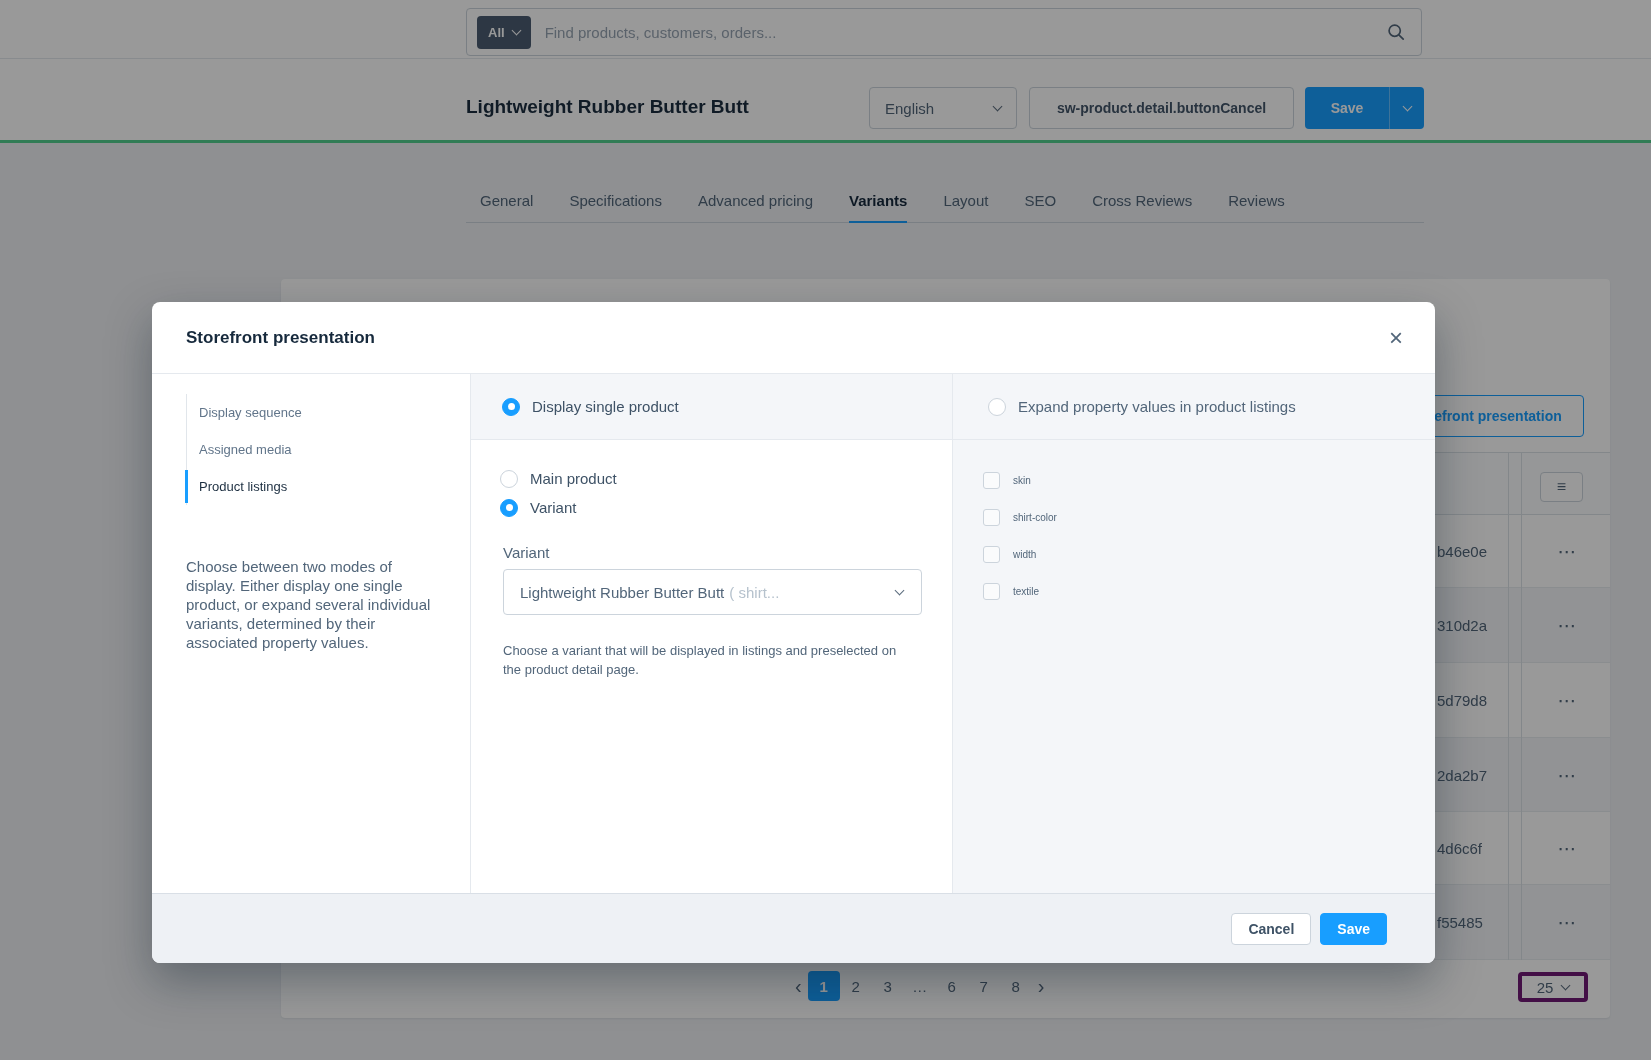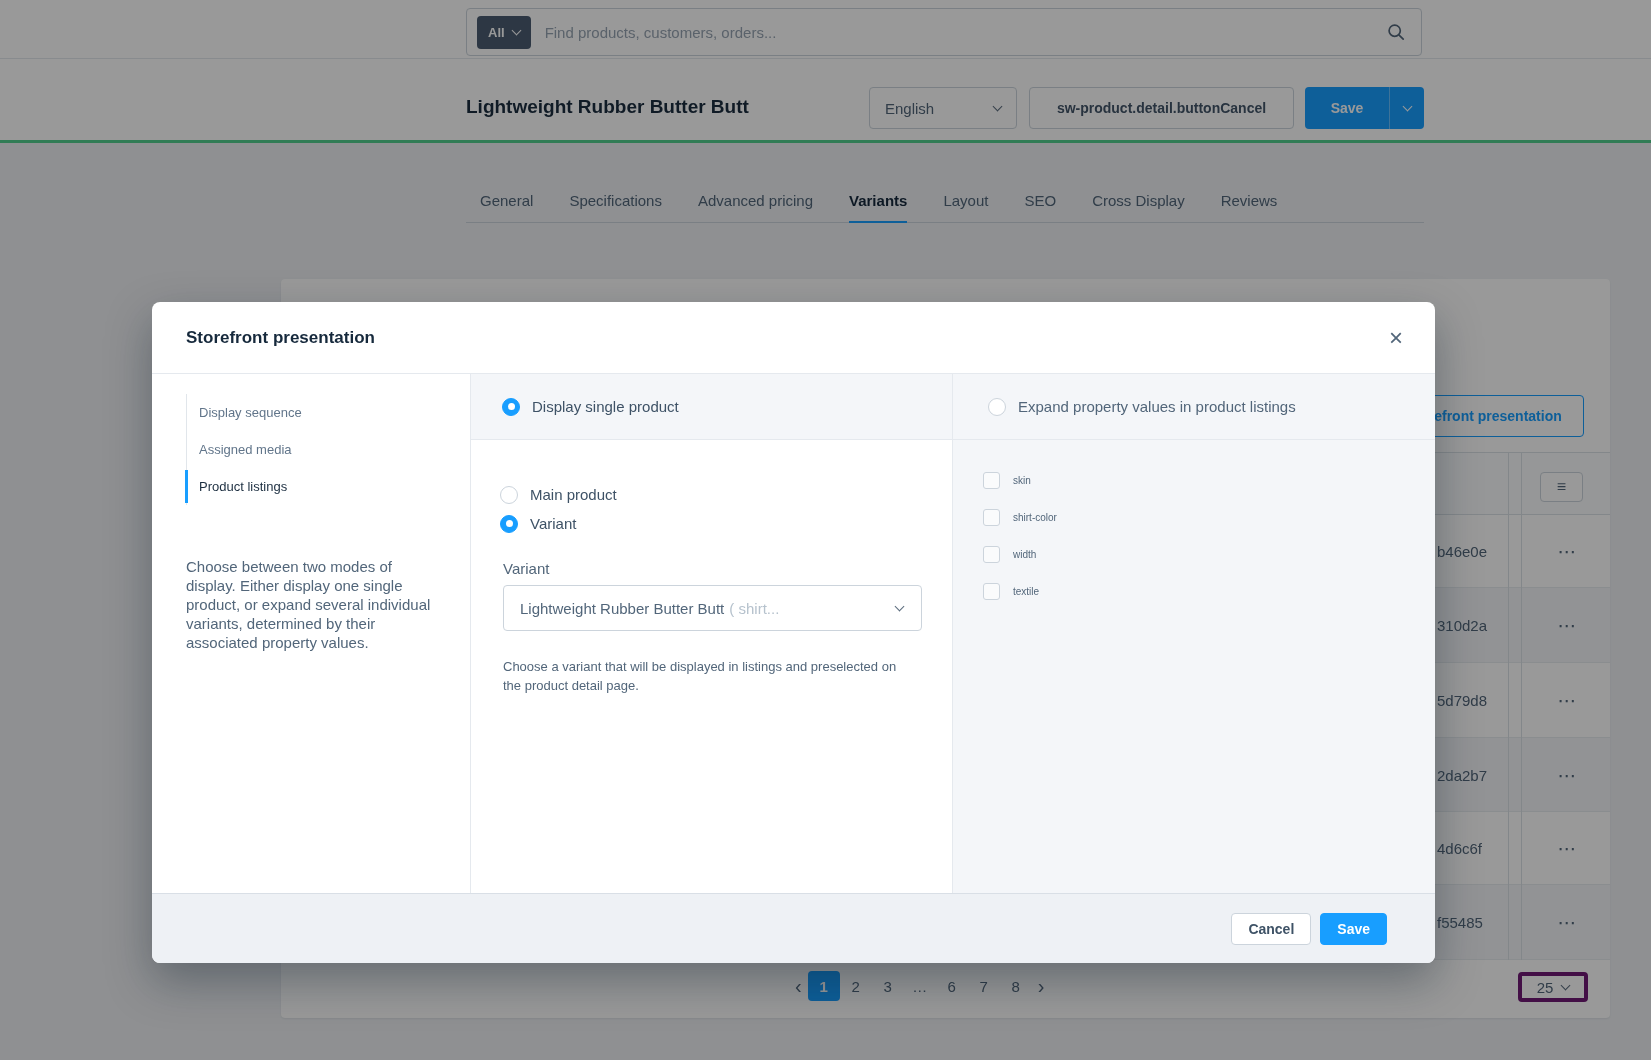--- a/index.html
+++ b/index.html
@@ -65,21 +65,21 @@
   .m-nav li.active{color:#1c2e40;font-weight:500;}
   .m-nav li.active::before{content:"";position:absolute;left:-2px;top:2px;bottom:2px;width:3px;background:var(--primary);}
   .m-desc{position:absolute;left:34px;top:183px;width:248px;font-size:15px;line-height:19px;color:#52667a;}
   .m-col2{width:482px;border-right:1px solid #e5e9ee;}
   .m-col3{flex:1;background:#f4f6f9;border-radius:0;}
   .m-band{height:66px;background:#f4f6f9;border-bottom:1px solid #e5e9ee;display:flex;align-items:center;padding-left:31px;gap:12px;font-size:15px;color:#3e5266;}
   .m-col3 .m-band{background:transparent;padding-left:35px;color:#52667a;}
   .radio{width:18px;height:18px;border-radius:50%;border:1px solid #ccd4dc;background:#fff;display:inline-flex;align-items:center;justify-content:center;flex:none;cursor:pointer;}
   .radio.checked{background:var(--primary);border-color:var(--primary);}
   .radio-dot{width:7px;height:7px;background:#fff;border-radius:50%;}
-  .opt-list{list-style:none;margin-top:40px;}
+  .opt-list{list-style:none;margin-top:24px;}
   .opt-row{display:flex;align-items:center;gap:12px;margin-left:29px;height:29px;font-size:15px;color:#3e5266;}
   .field-label{margin:22px 0 8px 32px;font-size:15px;color:#52667a;}
   .select-box{margin-left:32px;width:419px;height:46px;border:1px solid #ccd4dc;border-radius:4px;display:flex;align-items:center;padding:0 18px 0 16px;font-size:15px;cursor:pointer;background:#fff;}
   .select-value{color:#52667a;}
   .select-suffix{color:#b6c2cd;margin-left:5px;}
   .select-box .chev{margin-left:auto;}
   .help-text{margin:26px 0 0 32px;width:408px;font-size:13px;line-height:19px;color:#52667a;}
   .chk-list{list-style:none;margin-top:22px;}
   .chk-row{display:flex;align-items:center;gap:13px;margin-left:30px;height:37px;font-size:10px;color:#52667a;}
   .checkbox{width:17px;height:17px;border:1px solid #ccd4dc;border-radius:3px;background:#fafbfc;flex:none;cursor:pointer;}
@@ -122,21 +122,21 @@
     </div>
   </div>
 
   <nav class="tabs">
     <span class="tab">General</span>
     <span class="tab">Specifications</span>
     <span class="tab">Advanced pricing</span>
     <span class="tab active">Variants</span>
     <span class="tab">Layout</span>
     <span class="tab">SEO</span>
-    <span class="tab">Cross Display</span>
+    <span class="tab">Cross Reviews</span>
     <span class="tab">Reviews</span>
   </nav>
 
   <div class="card">
     <button class="outline-btn">Storefront presentation</button>
 
     <div class="thead">
       <button class="col-settings-btn">≡</button>
     </div>
 

